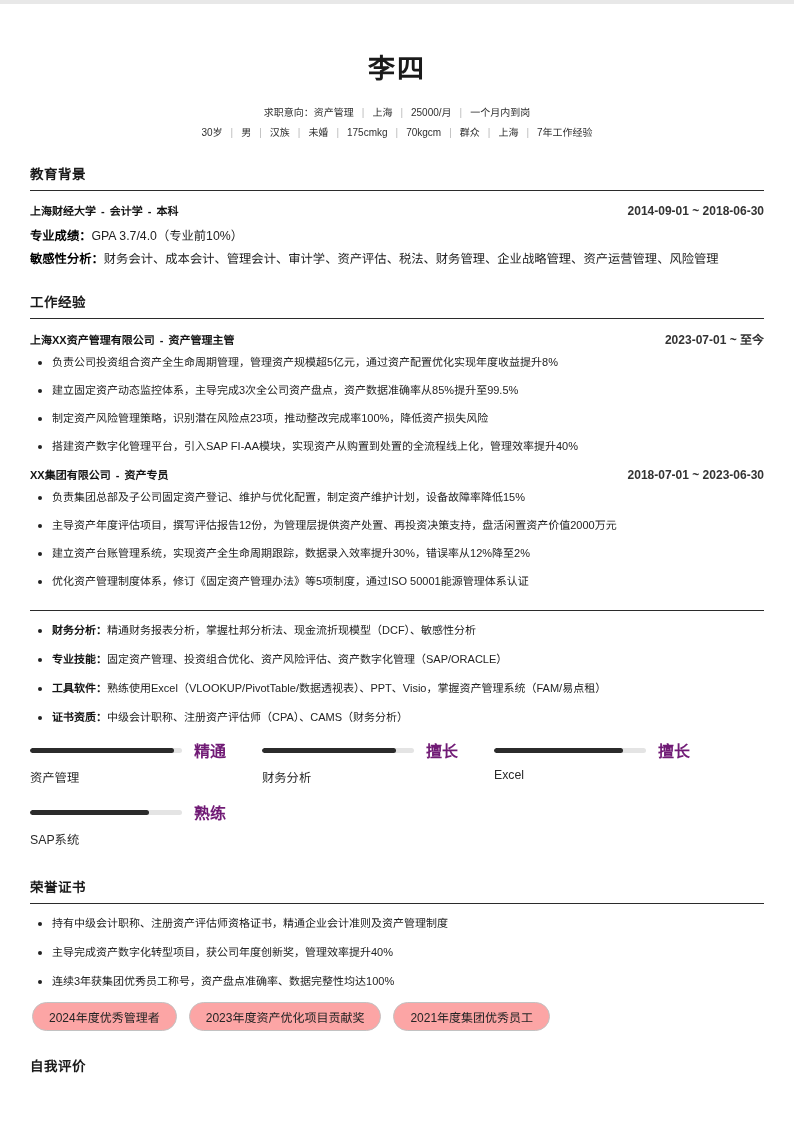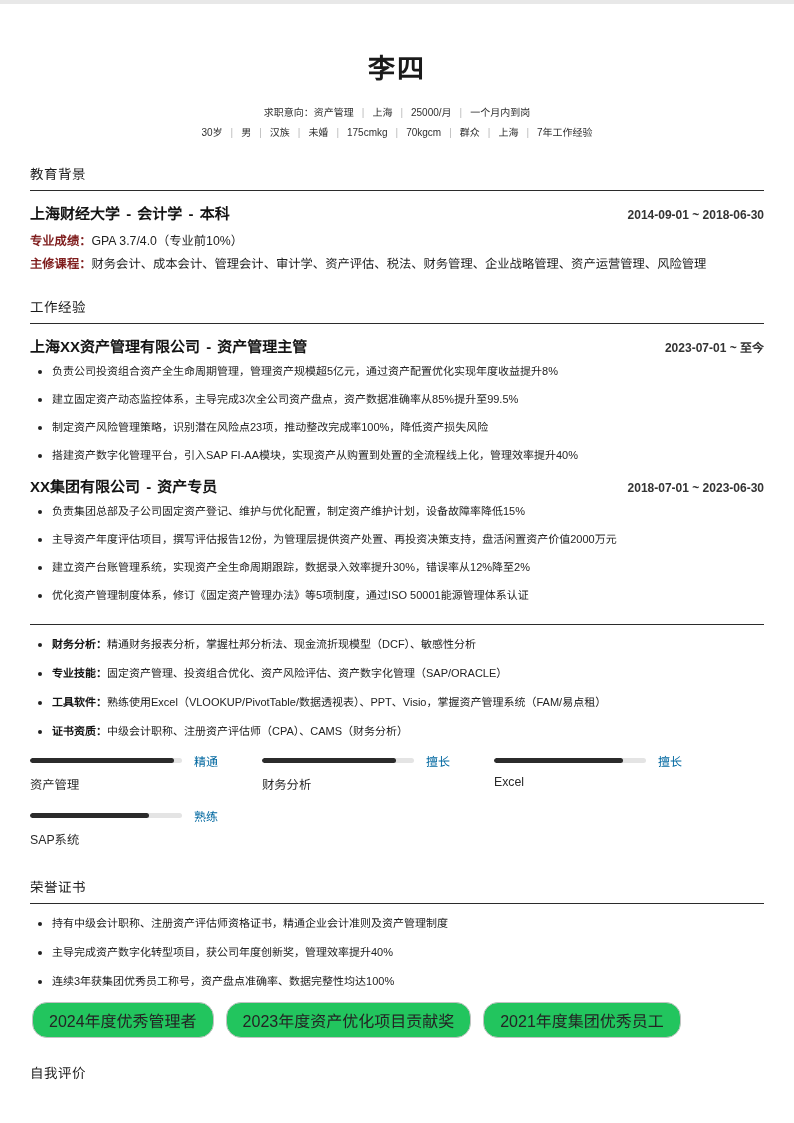--- a/index.html
+++ b/index.html
@@ -56,21 +56,21 @@
     font-weight: 300;
   }
   .meta-label { color: #2f2f2f; }
 
   
   .section {
     margin-top: 20px;
   }
   .section-title {
     font-size: 13.5px;
-    font-weight: normal;
+    font-weight: bold;
     color: #1a1a1a;
     letter-spacing: 0.5px;
     padding-bottom: 7px;
   }
   .section-rule {
     border: 0;
     border-top: 1.3px solid #2b2b2b;
     margin: 0 0 11px 0;
   }
 
@@ -78,21 +78,21 @@
   .entry {
     margin-bottom: 2px;
   }
   .entry-head {
     display: flex;
     justify-content: space-between;
     align-items: baseline;
     margin-bottom: 7px;
   }
   .entry-title {
-    font-size: 15px;
+    font-size: 11px;
     font-weight: bold;
     color: #141414;
   }
   .entry-title .sep-dash {
     font-weight: bold;
     color: #141414;
     padding: 0 2px;
   }
   .entry-date {
     font-size: 12px;
@@ -100,21 +100,21 @@
     white-space: nowrap;
     font-weight: bold;
   }
   .entry-kv {
     font-size: 12.3px;
     color: #222;
     line-height: 1.85;
   }
   .entry-kv .k {
     font-weight: bold;
-    color: #7f1d1d;
+    color: #000000;
   }
 
   
   ul.bullets {
     list-style: none;
     margin: 0;
     padding: 0;
   }
   ul.bullets li {
     position: relative;
@@ -163,49 +163,49 @@
     border-radius: 3px;
     overflow: hidden;
     flex: none;
   }
   .bar-fill {
     height: 100%;
     background: #2b2b2b;
     border-radius: 3px;
   }
   .bar-level {
-    font-size: 12px;
-    color: #0369a1;
-    font-weight: normal;
+    font-size: 16px;
+    color: #701a75;
+    font-weight: bold;
     margin-left: 12px;
     white-space: nowrap;
   }
   .bar-name {
     font-size: 12.3px;
     color: #2a2a2a;
     margin-top: 6px;
   }
 
   
   .tags {
     display: flex;
     flex-wrap: wrap;
     margin-top: 6px;
     padding-left: 2px;
   }
   .tag {
     border: 1px solid #c2c2c2;
     border-radius: 15px;
     padding: 5px 16px;
-    font-size: 16px;
+    font-size: 12px;
     color: #242424;
     margin-right: 12px;
     margin-bottom: 8px;
     white-space: nowrap;
-    background: #22c55e;
+    background: #fca5a5;
   }
 </style>
 </head>
 <body>
 
 <div class="page">
   <div class="page-inner">
 
     <div class="resume-header">
       <div class="cand-name">李四</div>
@@ -228,21 +228,21 @@
         <div class="entry-head">
           <div class="entry-title">
             <span>上海财经大学</span><span class="sep-dash"> - </span><span>会计学</span><span class="sep-dash"> - </span><span>本科</span>
           </div>
           <div class="entry-date">2014-09-01 ~ 2018-06-30</div>
         </div>
         <div class="entry-kv">
           <span class="k">专业成绩：</span><span>GPA 3.7/4.0（专业前10%）</span>
         </div>
         <div class="entry-kv">
-          <span class="k">主修课程：</span><span>财务会计、成本会计、管理会计、审计学、资产评估、税法、财务管理、企业战略管理、资产运营管理、风险管理</span>
+          <span class="k">敏感性分析：</span><span>财务会计、成本会计、管理会计、审计学、资产评估、税法、财务管理、企业战略管理、资产运营管理、风险管理</span>
         </div>
       </div>
     </div>
 
     <div class="section">
       <div class="section-title">工作经验</div>
       <hr class="section-rule">
 
       <div class="entry">
         <div class="entry-head">

